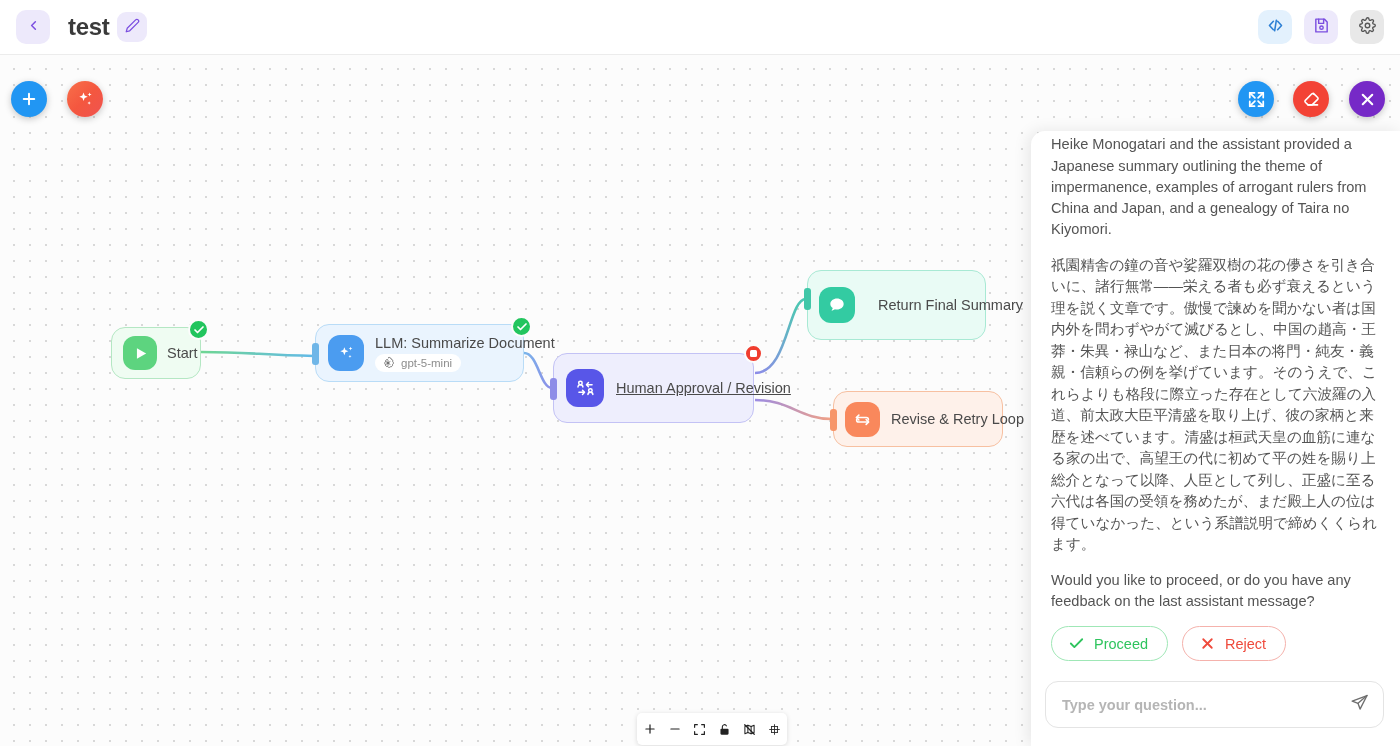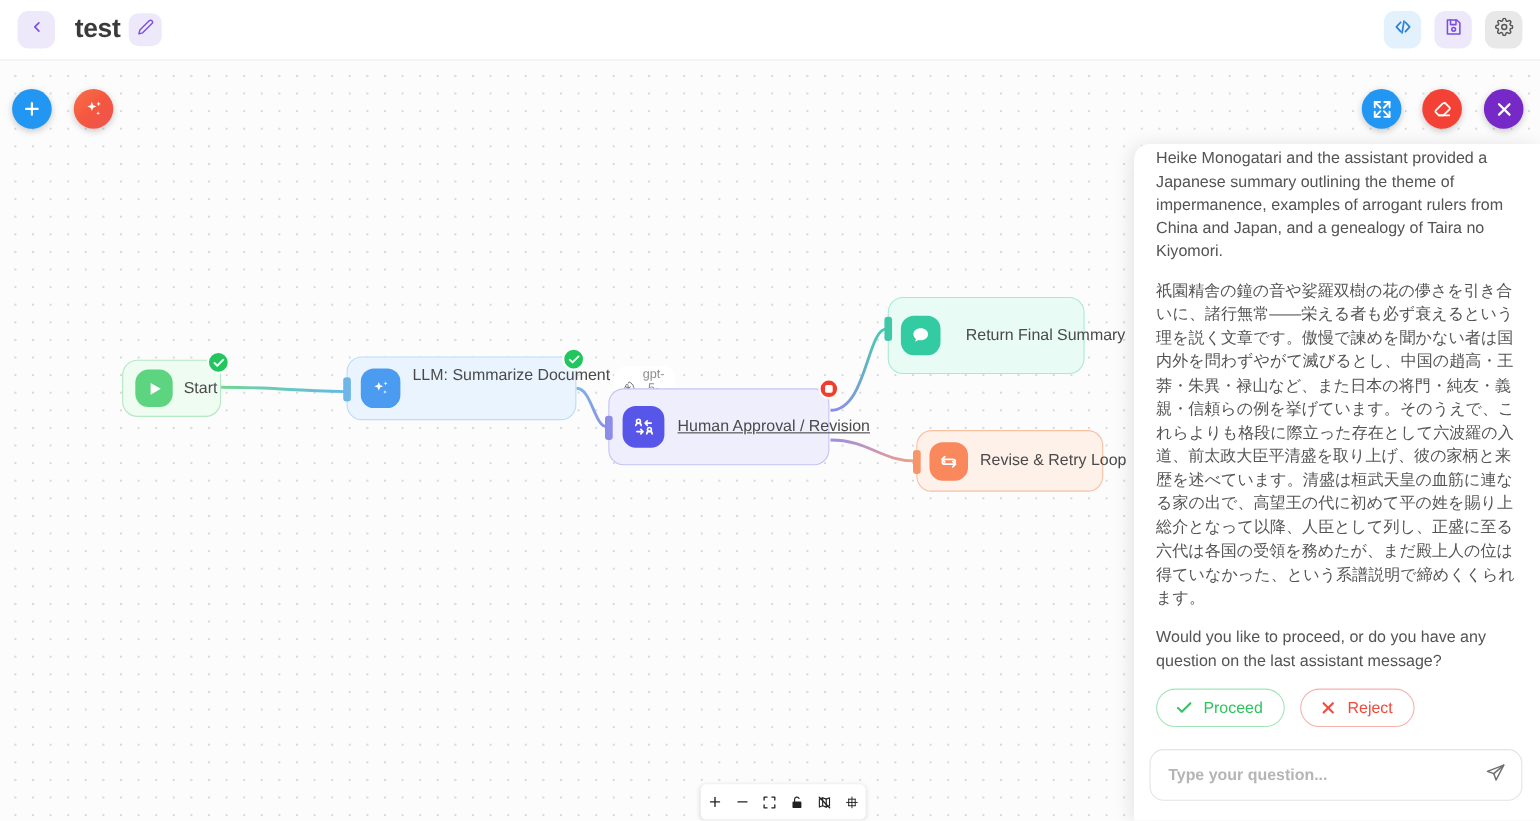--- a/index.html
+++ b/index.html
@@ -119,21 +119,21 @@
   #node-start .node-icon { width: 34px; height: 34px; background: #5dd47f; margin-left: 11px; }
   #node-start .node-label { margin-left: 10px; }
 
   
   #node-llm {
     left: 315px; top: 269px; width: 209px; height: 58px;
     background: #eaf4fe; border: 1px solid #b9dcf7;
     padding-left: 12px;
   }
   #node-llm .node-icon { width: 36px; height: 36px; background: #4b9cf0; }
-  #node-llm .llm-text { margin-left: 11px; display: flex; flex-direction: row; gap: 3px; text-align: center; }
+  #node-llm .llm-text { margin-left: 11px; display: flex; flex-direction: column; gap: 3px; }
   .model-chip {
     display: inline-flex; align-items: center; gap: 6px;
     background: #ffffff; border-radius: 11px;
     padding: 2px 9px 2px 6px;
     align-self: flex-start;
   }
   .model-chip span { font-size: 11.5px; color: #8d8d8d; }
 
   
   #node-human {
@@ -506,21 +506,21 @@
       </span>
     </div>
   </div>
 </div>
 
 <div id="chat-panel">
   <div id="chat-scroll">
     <div id="chat-inner" style="margin-top: -18px;">
       <div class="chat-p">You asked for a summary of a passage from the Heike Monogatari and the assistant provided a Japanese summary outlining the theme of impermanence, examples of arrogant rulers from China and Japan, and a genealogy of Taira no Kiyomori.</div>
       <div class="chat-p jp">祇園精舎の鐘の音や娑羅双樹の花の儚さを引き合いに、諸行無常——栄える者も必ず衰えるという理を説く文章です。傲慢で諫めを聞かない者は国内外を問わずやがて滅びるとし、中国の趙高・王莽・朱異・禄山など、また日本の将門・純友・義親・信頼らの例を挙げています。そのうえで、これらよりも格段に際立った存在として六波羅の入道、前太政大臣平清盛を取り上げ、彼の家柄と来歴を述べています。清盛は桓武天皇の血筋に連なる家の出で、高望王の代に初めて平の姓を賜り上総介となって以降、人臣として列し、正盛に至る六代は各国の受領を務めたが、まだ殿上人の位は得ていなかった、という系譜説明で締めくくられます。</div>
-      <div class="chat-p">Would you like to proceed, or do you have any question on the last assistant message?</div>
+      <div class="chat-p">Would you like to proceed, or do you have any feedback on the last assistant message?</div>
 
       <div class="chat-actions">
         <div class="act-btn act-proceed">
           <span>
             <svg width="17" height="17" viewBox="0 0 24 24" fill="none" stroke="#2fc45e" stroke-width="2.6" stroke-linecap="round" stroke-linejoin="round">
               <polyline points="20 6 9 17 4 12"></polyline>
               </svg>
           </span>
           <span>Proceed</span>
         </div>

